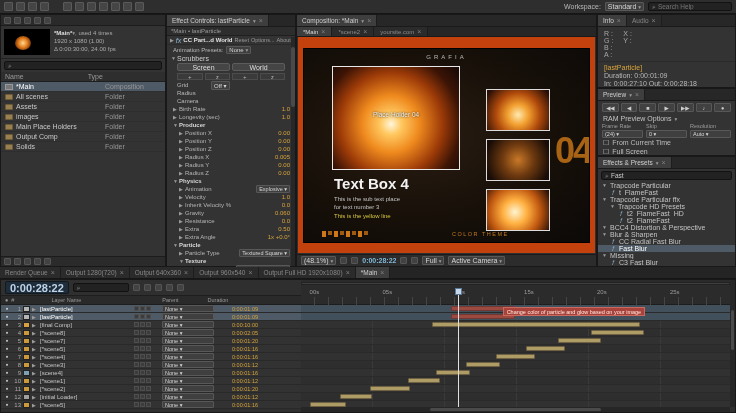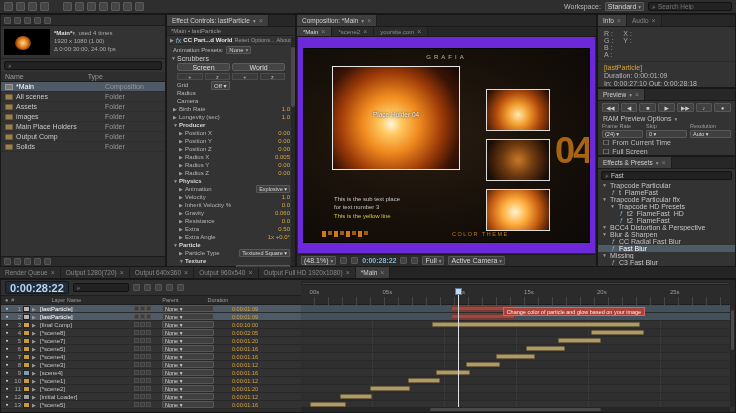--- a/index.html
+++ b/index.html
@@ -62,21 +62,21 @@
 .ec-row.group .lbl{color:#d6d6d6;font-weight:bold}
 .ec-row .val{margin-right:5px}
 .ec-row .ddbox{margin-right:5px;font-size:5.5px}
 #ec-scroll{position:absolute;right:0;top:22px;bottom:0;width:4px;background:#272727}
 #ec-scroll i{position:absolute;top:10px;width:4px;height:60px;background:#4a4a4a;border-radius:2px}
 
 #comp{left:296px;top:14px;width:301px;height:253px;background:#2f2f2f}
 #comp-tabs{height:10px;background:#262626;display:flex;border-bottom:1px solid #191919}
 .vtab{padding:0 6px;display:flex;align-items:center;gap:3px;background:#2b2b2b;color:#8c8c8c;border-right:1px solid #1c1c1c;font-size:6px;white-space:nowrap}
 .vtab.active{background:#3e3e3e;color:#d8d8d8}
-#viewer{position:absolute;left:1px;right:1px;top:22px;bottom:13px;background:#6d28d9;display:flex;align-items:center;justify-content:center}
+#viewer{position:absolute;left:1px;right:1px;top:22px;bottom:13px;background:#c2410c;display:flex;align-items:center;justify-content:center}
 #compframe{position:relative;width:287px;height:195px;background:radial-gradient(ellipse at 40% 45%,#2a1d12 0%,#171009 55%,#0c0908 100%);overflow:hidden;border:1px solid #000}
 #brand{position:absolute;left:0;right:0;top:5px;text-align:center;color:#b9b9b9;font-size:6px;letter-spacing:3px}
 #ph-main{position:absolute;left:28px;top:17px;width:128px;height:104px;border:1px solid #e8e8e8;background:radial-gradient(circle at 46% 56%,#fff6dc 0%,#ffc860 12%,#ef8a1e 32%,#9c3a08 58%,#3c1405 78%,#140806 100%)}
 #ph-main .cap{position:absolute;left:0;right:0;top:44%;text-align:center;color:#f2f2f2;font-size:6.5px;text-shadow:0 0 2px #000}
 .thumb{position:absolute;left:182px;width:64px;height:42px;border:1px solid #dcdcdc}
 .th1{top:40px;background:radial-gradient(circle at 50% 62%,#ffe9b0 0%,#f2a030 26%,#b04a0c 55%,#2a0f06 92%)}
 .th2{top:90px;background:radial-gradient(circle at 50% 50%,#c87828 0%,#6e3a10 42%,#190c06 88%)}
 .th3{top:140px;background:radial-gradient(circle at 45% 55%,#fff4d0 0%,#ffb040 30%,#c05810 62%,#2c1006 96%)}
 #bignum{position:absolute;right:-2px;top:84px;font-size:36px;font-weight:bold;color:#a86414;line-height:1;letter-spacing:-2px}
 #headline{position:absolute;left:30px;top:126px;font-size:15px;font-weight:bold;color:#f2f2f2}
@@ -428,20 +428,21 @@
   <div id="viewer">
     <div id="compframe">
       <div id="brand">GRAFIA</div>
       <div id="ph-main">
         <div class="cap">Place Holder 04</div>
       </div>
       <div class="thumb th1"></div>
       <div class="thumb th2"></div>
       <div class="thumb th3"></div>
       <div id="bignum">04</div>
+      <div id="headline">Text Box 4</div>
       <div id="sub1">This is the sub text place</div>
       <div id="sub2">for text number 3</div>
       <div id="sub3">This is the yellow line</div>
       <div id="ctheme">COLOR THEME</div>
       <div id="meter">
           <i></i>
           <i></i>
           <i></i>
           <i></i>
           <i></i>

